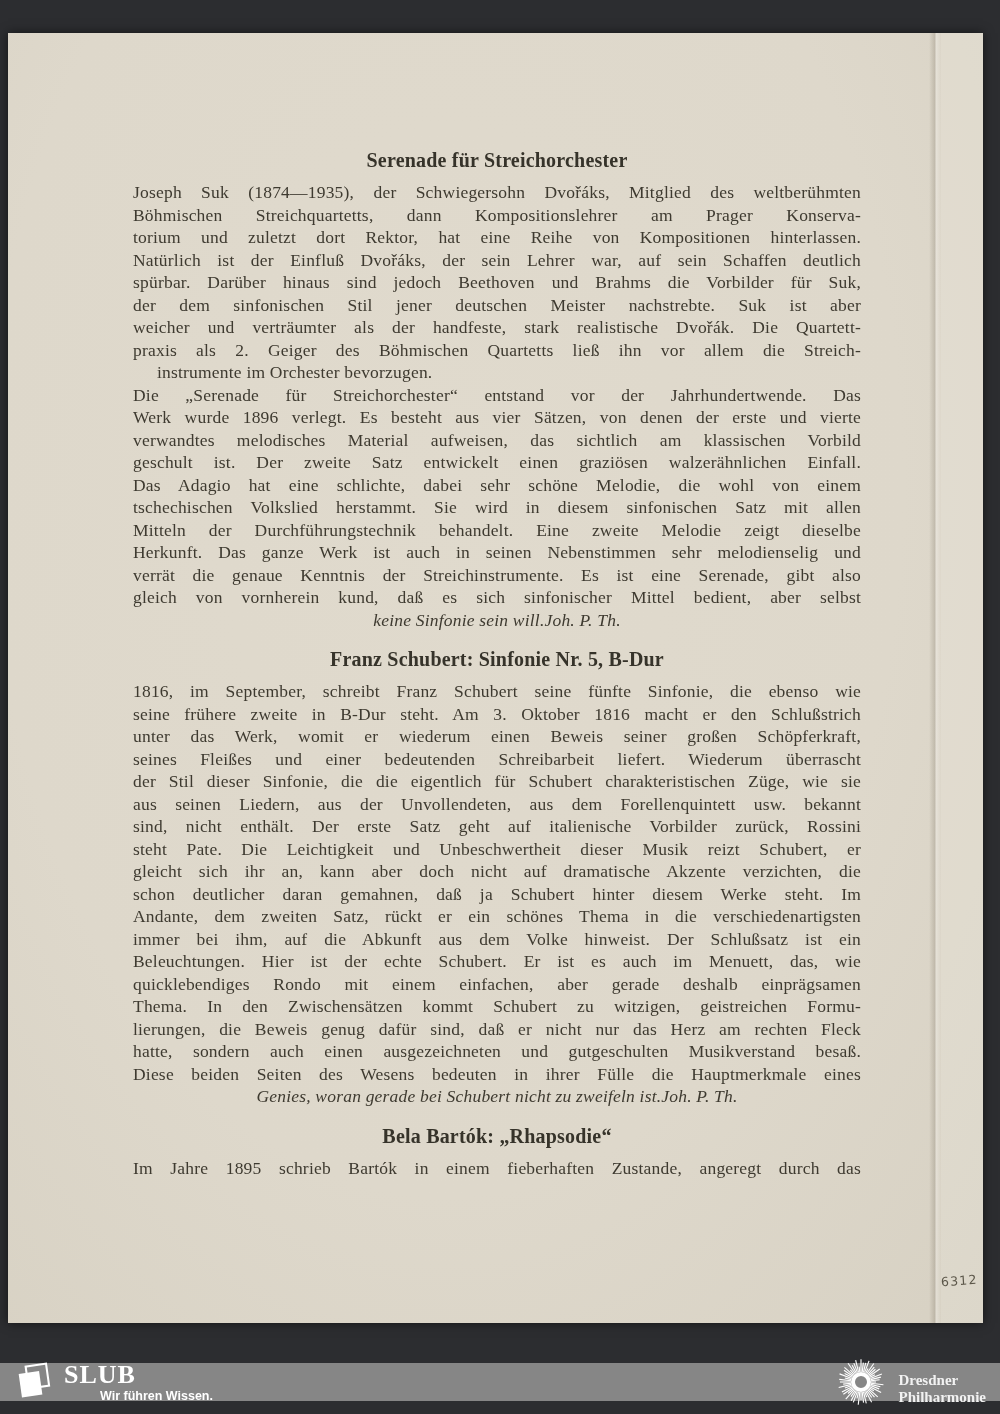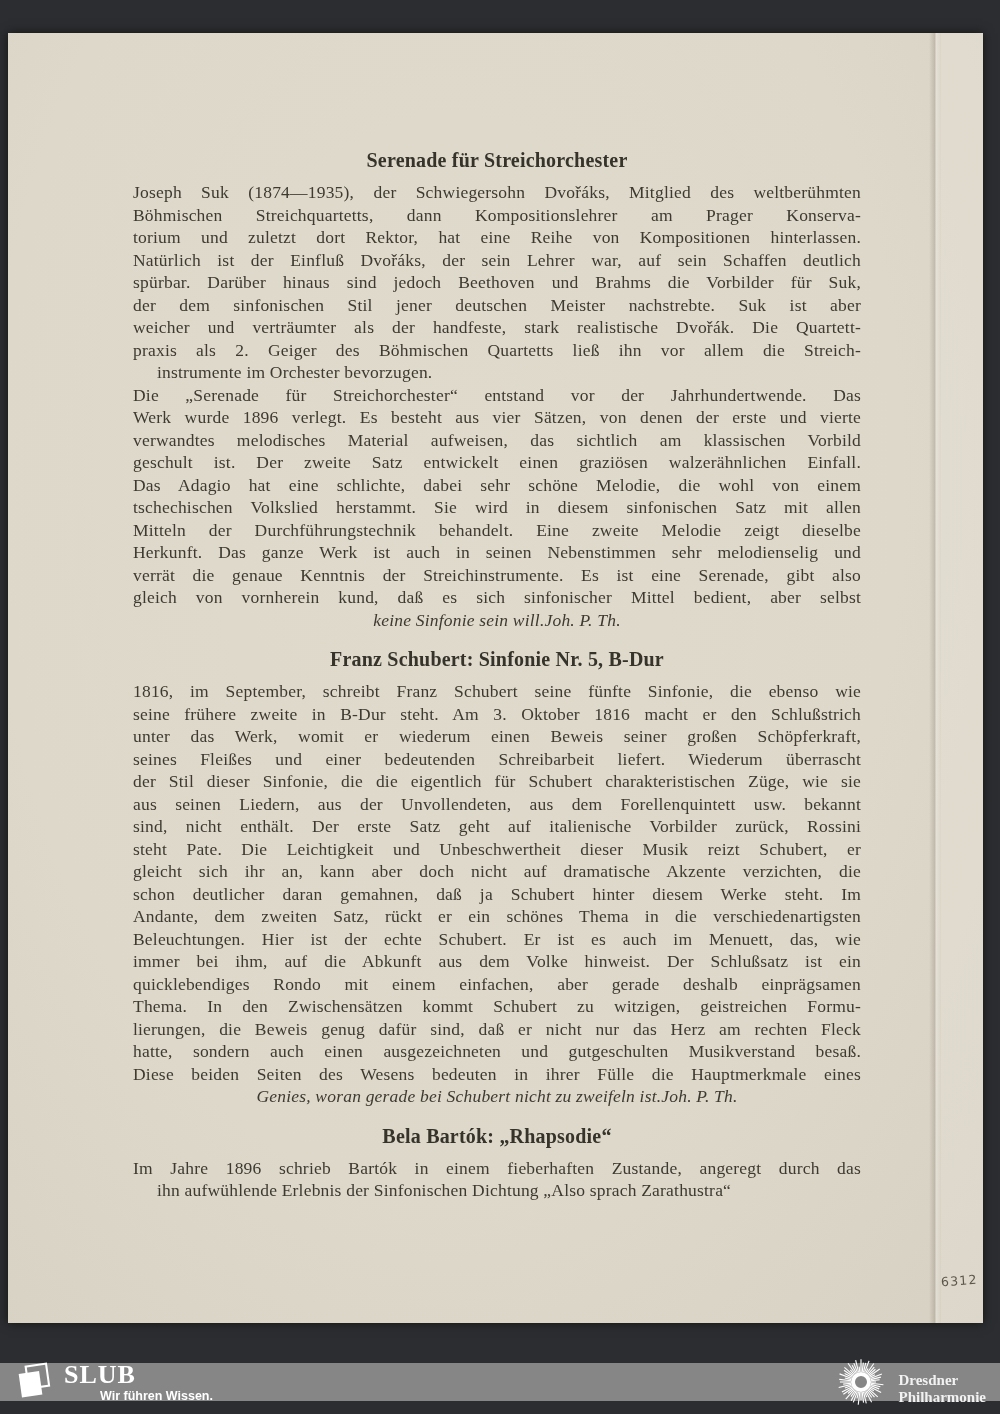--- a/index.html
+++ b/index.html
@@ -100,31 +100,30 @@
       <div class="line">seine frühere zweite in B-Dur steht. Am 3. Oktober 1816 macht er den Schlußstrich</div>
       <div class="line">unter das Werk, womit er wiederum einen Beweis seiner großen Schöpferkraft,</div>
       <div class="line">seines Fleißes und einer bedeutenden Schreibarbeit liefert. Wiederum überrascht</div>
       <div class="line">der Stil dieser Sinfonie, die die eigentlich für Schubert charakteristischen Züge, wie sie</div>
       <div class="line">aus seinen Liedern, aus der Unvollendeten, aus dem Forellenquintett usw. bekannt</div>
       <div class="line">sind, nicht enthält. Der erste Satz geht auf italienische Vorbilder zurück, Rossini</div>
       <div class="line">steht Pate. Die Leichtigkeit und Unbeschwertheit dieser Musik reizt Schubert, er</div>
       <div class="line">gleicht sich ihr an, kann aber doch nicht auf dramatische Akzente verzichten, die</div>
       <div class="line">schon deutlicher daran gemahnen, daß ja Schubert hinter diesem Werke steht. Im</div>
       <div class="line">Andante, dem zweiten Satz, rückt er ein schönes Thema in die verschiedenartigsten</div>
+      <div class="line">immer bei ihm, auf die Abkunft aus dem Volke hinweist. Der Schlußsatz ist ein</div>
       <div class="line">Beleuchtungen. Hier ist der echte Schubert. Er ist es auch im Menuett, das, wie</div>
-      <div class="line">immer bei ihm, auf die Abkunft aus dem Volke hinweist. Der Schlußsatz ist ein</div>
       <div class="line">quicklebendiges Rondo mit einem einfachen, aber gerade deshalb einprägsamen</div>
       <div class="line">Thema. In den Zwischensätzen kommt Schubert zu witzigen, geistreichen Formu-</div>
       <div class="line">lierungen, die Beweis genug dafür sind, daß er nicht nur das Herz am rechten Fleck</div>
       <div class="line">hatte, sondern auch einen ausgezeichneten und gutgeschulten Musikverstand besaß.</div>
       <div class="line">Diese beiden Seiten des Wesens bedeuten in ihrer Fülle die Hauptmerkmale eines</div>
       <div class="line-sig">Genies, woran gerade bei Schubert nicht zu zweifeln ist.<span class="sig">Joh. P. Th.</span></div>
       <div class="heading">Bela Bartók: „Rhapsodie“</div>
-      <div class="line">Im Jahre 1896 schrieb Bartók in einem fieberhaften Zustande, angeregt durch das</div>
-      <div class="line-last">ihn aufwühlende Erlebnis der Sinfonischen Dichtung „Also sprach Zarathustra“</div>
+      <div class="line">Im Jahre 1895 schrieb Bartók in einem fieberhaften Zustande, angeregt durch das</div>
     </div>
   <div class="stamp">6312</div>
 </div>
 
 <div class="footer">
   <div class="slub">
     <svg width="38" height="42" viewBox="0 0 48 52">
       <g transform="rotate(-8 24 26)">
         <rect x="15" y="5" width="26" height="28" fill="none" stroke="#fff" stroke-width="2.6"></rect>
         <rect x="5" y="13" width="26" height="30" fill="#fff"></rect>

